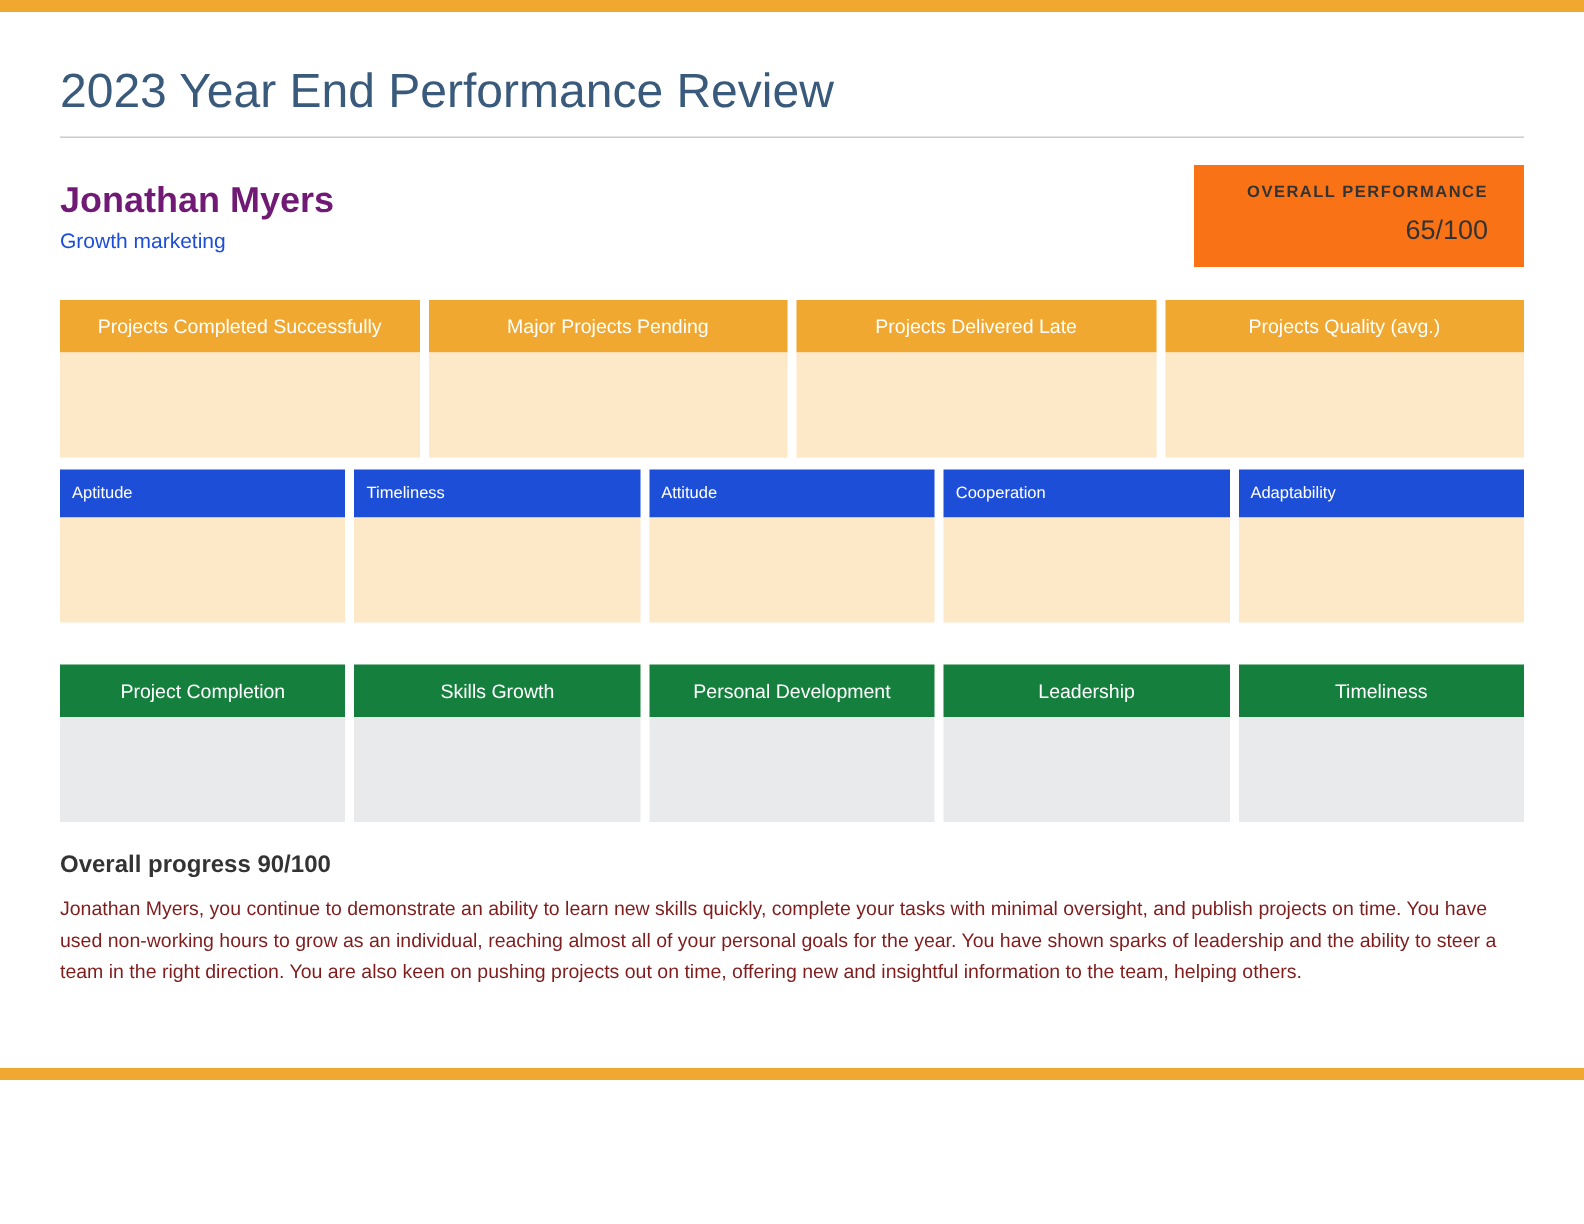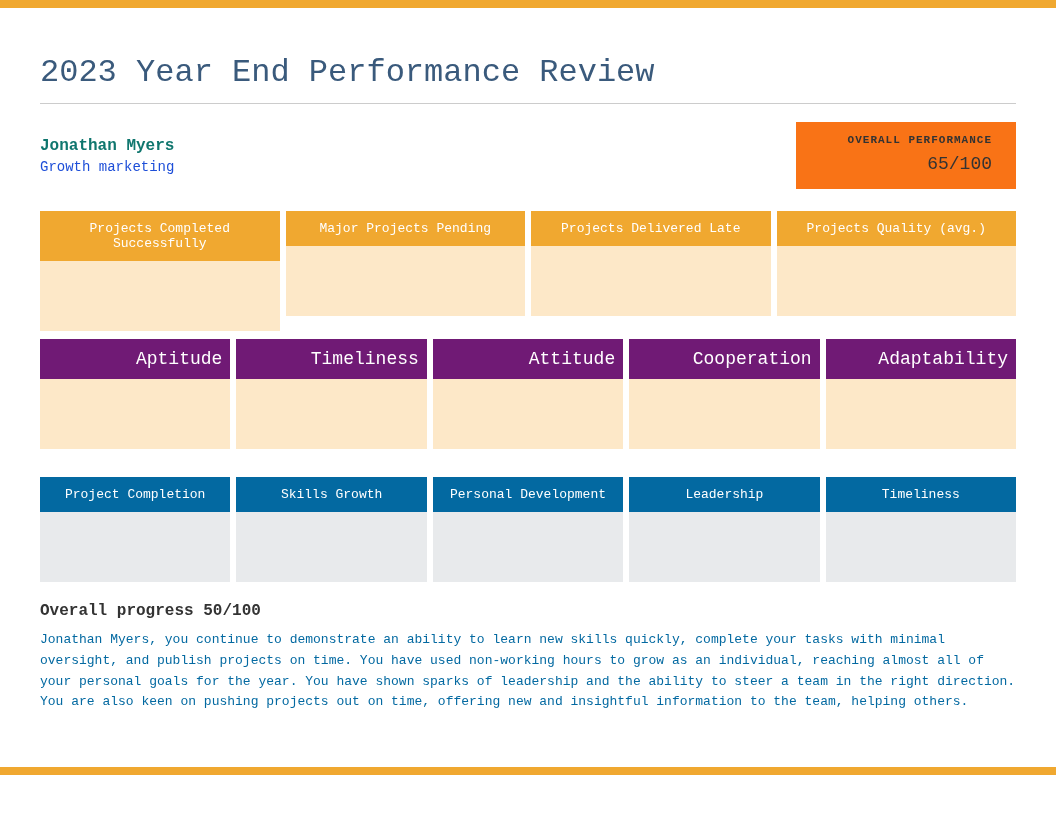--- a/index.html
+++ b/index.html
@@ -15,23 +15,22 @@
     }
 
     .bottom-bar {
       height: 8px;
       background: #f0a830;
       margin-top: 20px;
     }
 
     .page-container {
       max-width: 1056px;
-      margin: 16px auto;
+      margin: 4px auto;
       padding: 30px 40px 20px 40px;
-      font-family: Liberation Mono, monospace;
     }
 
     .page-title {
       font-size: 32px;
       color: #3a5a7c;
       font-weight: 400;
       margin-bottom: 12px;
     }
 
     .divider {
@@ -41,23 +40,23 @@
     }
 
     .header-section {
       display: flex;
       justify-content: space-between;
       align-items: center;
       margin-bottom: 22px;
     }
 
     .employee-name {
-      font-size: 16px;
-      font-weight: bold;
-      color: #0f766e;
+      font-size: 24px;
+      font-weight: bold;
+      color: #701a75;
     }
 
     .employee-role {
       font-size: 14px;
       color: #1d4ed8;
       margin-top: 4px;
     }
 
     .overall-performance-box {
       background: #f97316;
@@ -114,25 +113,25 @@
 
     
     .metrics-row-5 {
       display: grid;
       grid-template-columns: repeat(5, 1fr);
       gap: 6px;
       margin-bottom: 28px;
     }
 
     .metric-header-orange {
-      background: #701a75;
+      background: #1d4ed8;
       color: #fff;
-      text-align: right;
+      text-align: left;
       padding: 10px 8px;
-      font-size: 18px;
+      font-size: 11px;
     }
 
     
     .chart-section {
       margin-bottom: 20px;
     }
 
     .chart-title {
       font-size: 16px;
       font-weight: bold;
@@ -140,21 +139,21 @@
       margin-bottom: 10px;
     }
 
     .chart-grid {
       display: grid;
       grid-template-columns: repeat(5, 1fr);
       gap: 6px;
     }
 
     .chart-column-header {
-      background: #0369a1;
+      background: #15803d;
       color: #fff;
       text-align: center;
       padding: 10px 6px;
       font-size: 13px;
     }
 
     .chart-column-body {
       background: #e8eaec;
       height: 70px;
     }
@@ -166,21 +165,21 @@
 
     .progress-title {
       font-size: 16px;
       font-weight: bold;
       color: #333;
       margin-bottom: 10px;
     }
 
     .progress-text {
       font-size: 13px;
-      color: #0369a1;
+      color: #7f1d1d;
       line-height: 1.6;
       margin-bottom: 14px;
     }
   </style>
 </head>
 <body>
 
 <div class="top-bar"></div>
 
 <div class="page-container">
@@ -262,19 +261,19 @@
         <div class="chart-column-body"></div>
       </div>
       <div class="metric-card">
         <div class="chart-column-header">Timeliness</div>
         <div class="chart-column-body"></div>
       </div>
     </div>
   </div>
 
   <div class="progress-section">
-    <div class="progress-title">Overall progress 50/100</div>
+    <div class="progress-title">Overall progress 90/100</div>
     <p class="progress-text">Jonathan Myers, you continue to demonstrate an ability to learn new skills quickly, complete your tasks with minimal oversight, and publish projects on time. You have used non-working hours to grow as an individual, reaching almost all of your personal goals for the year. You have shown sparks of leadership and the ability to steer a team in the right direction. You are also keen on pushing projects out on time, offering new and insightful information to the team, helping others.</p>
   </div>
 
 </div>
 
 <div class="bottom-bar"></div>
 
 </body></html>

